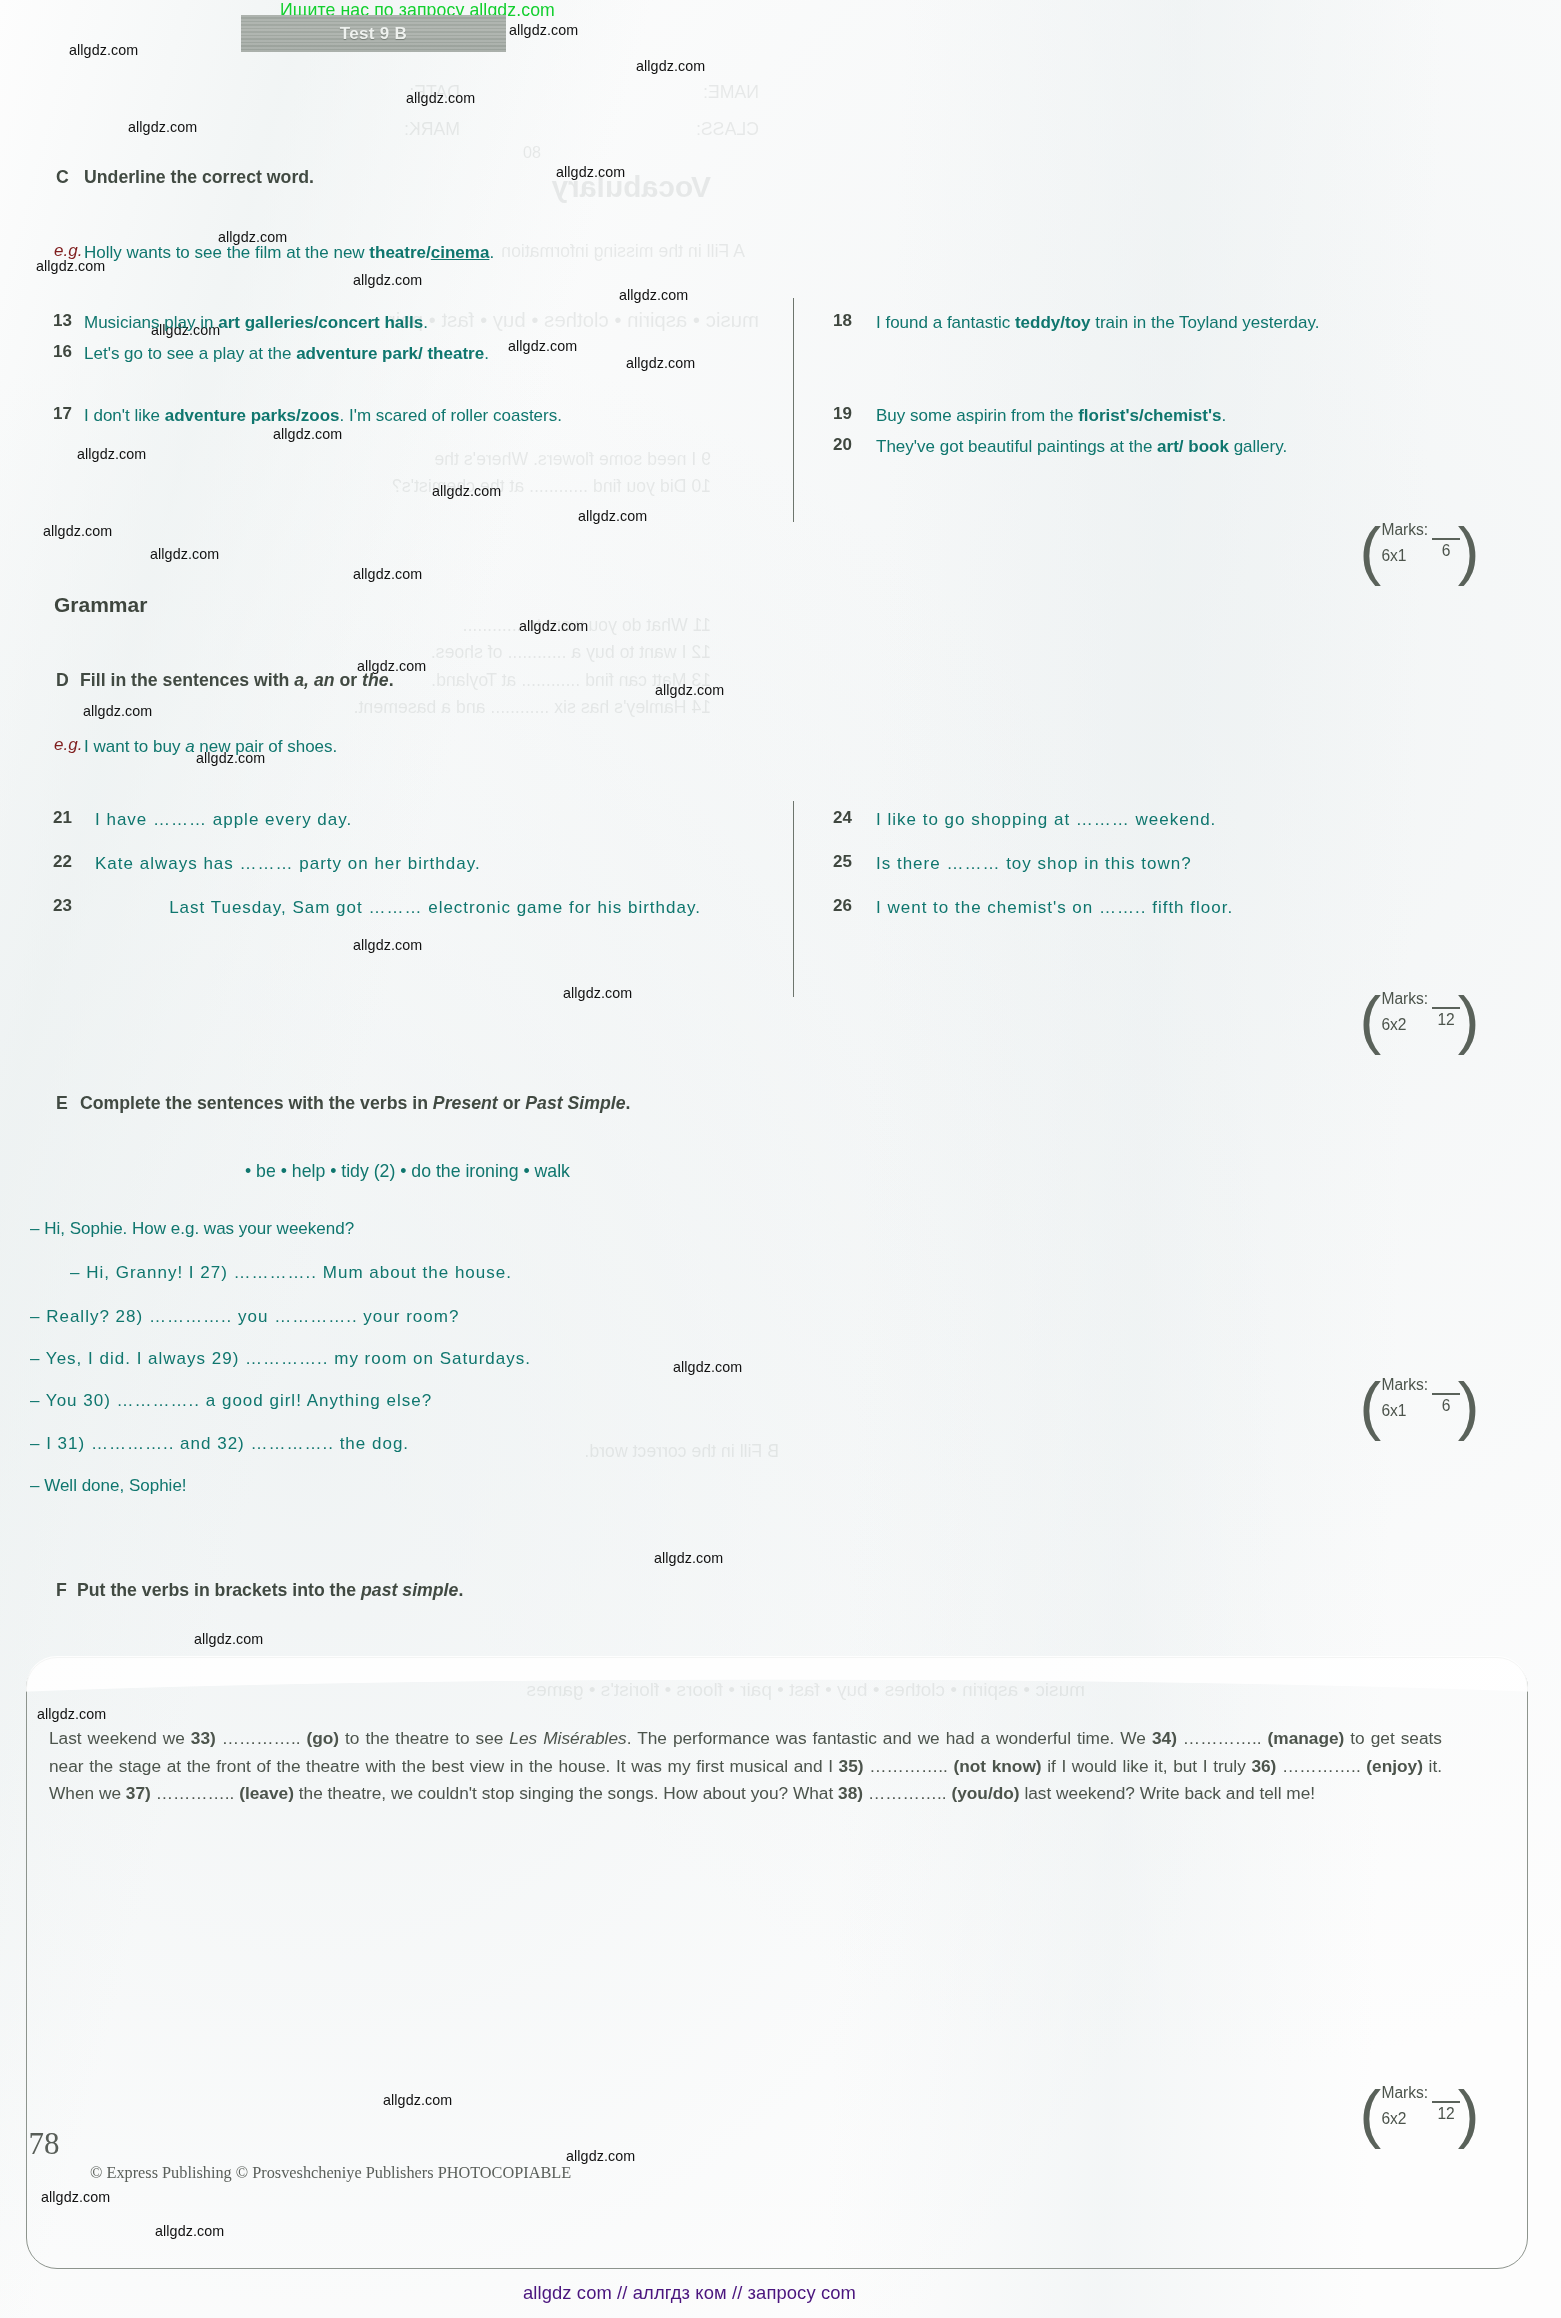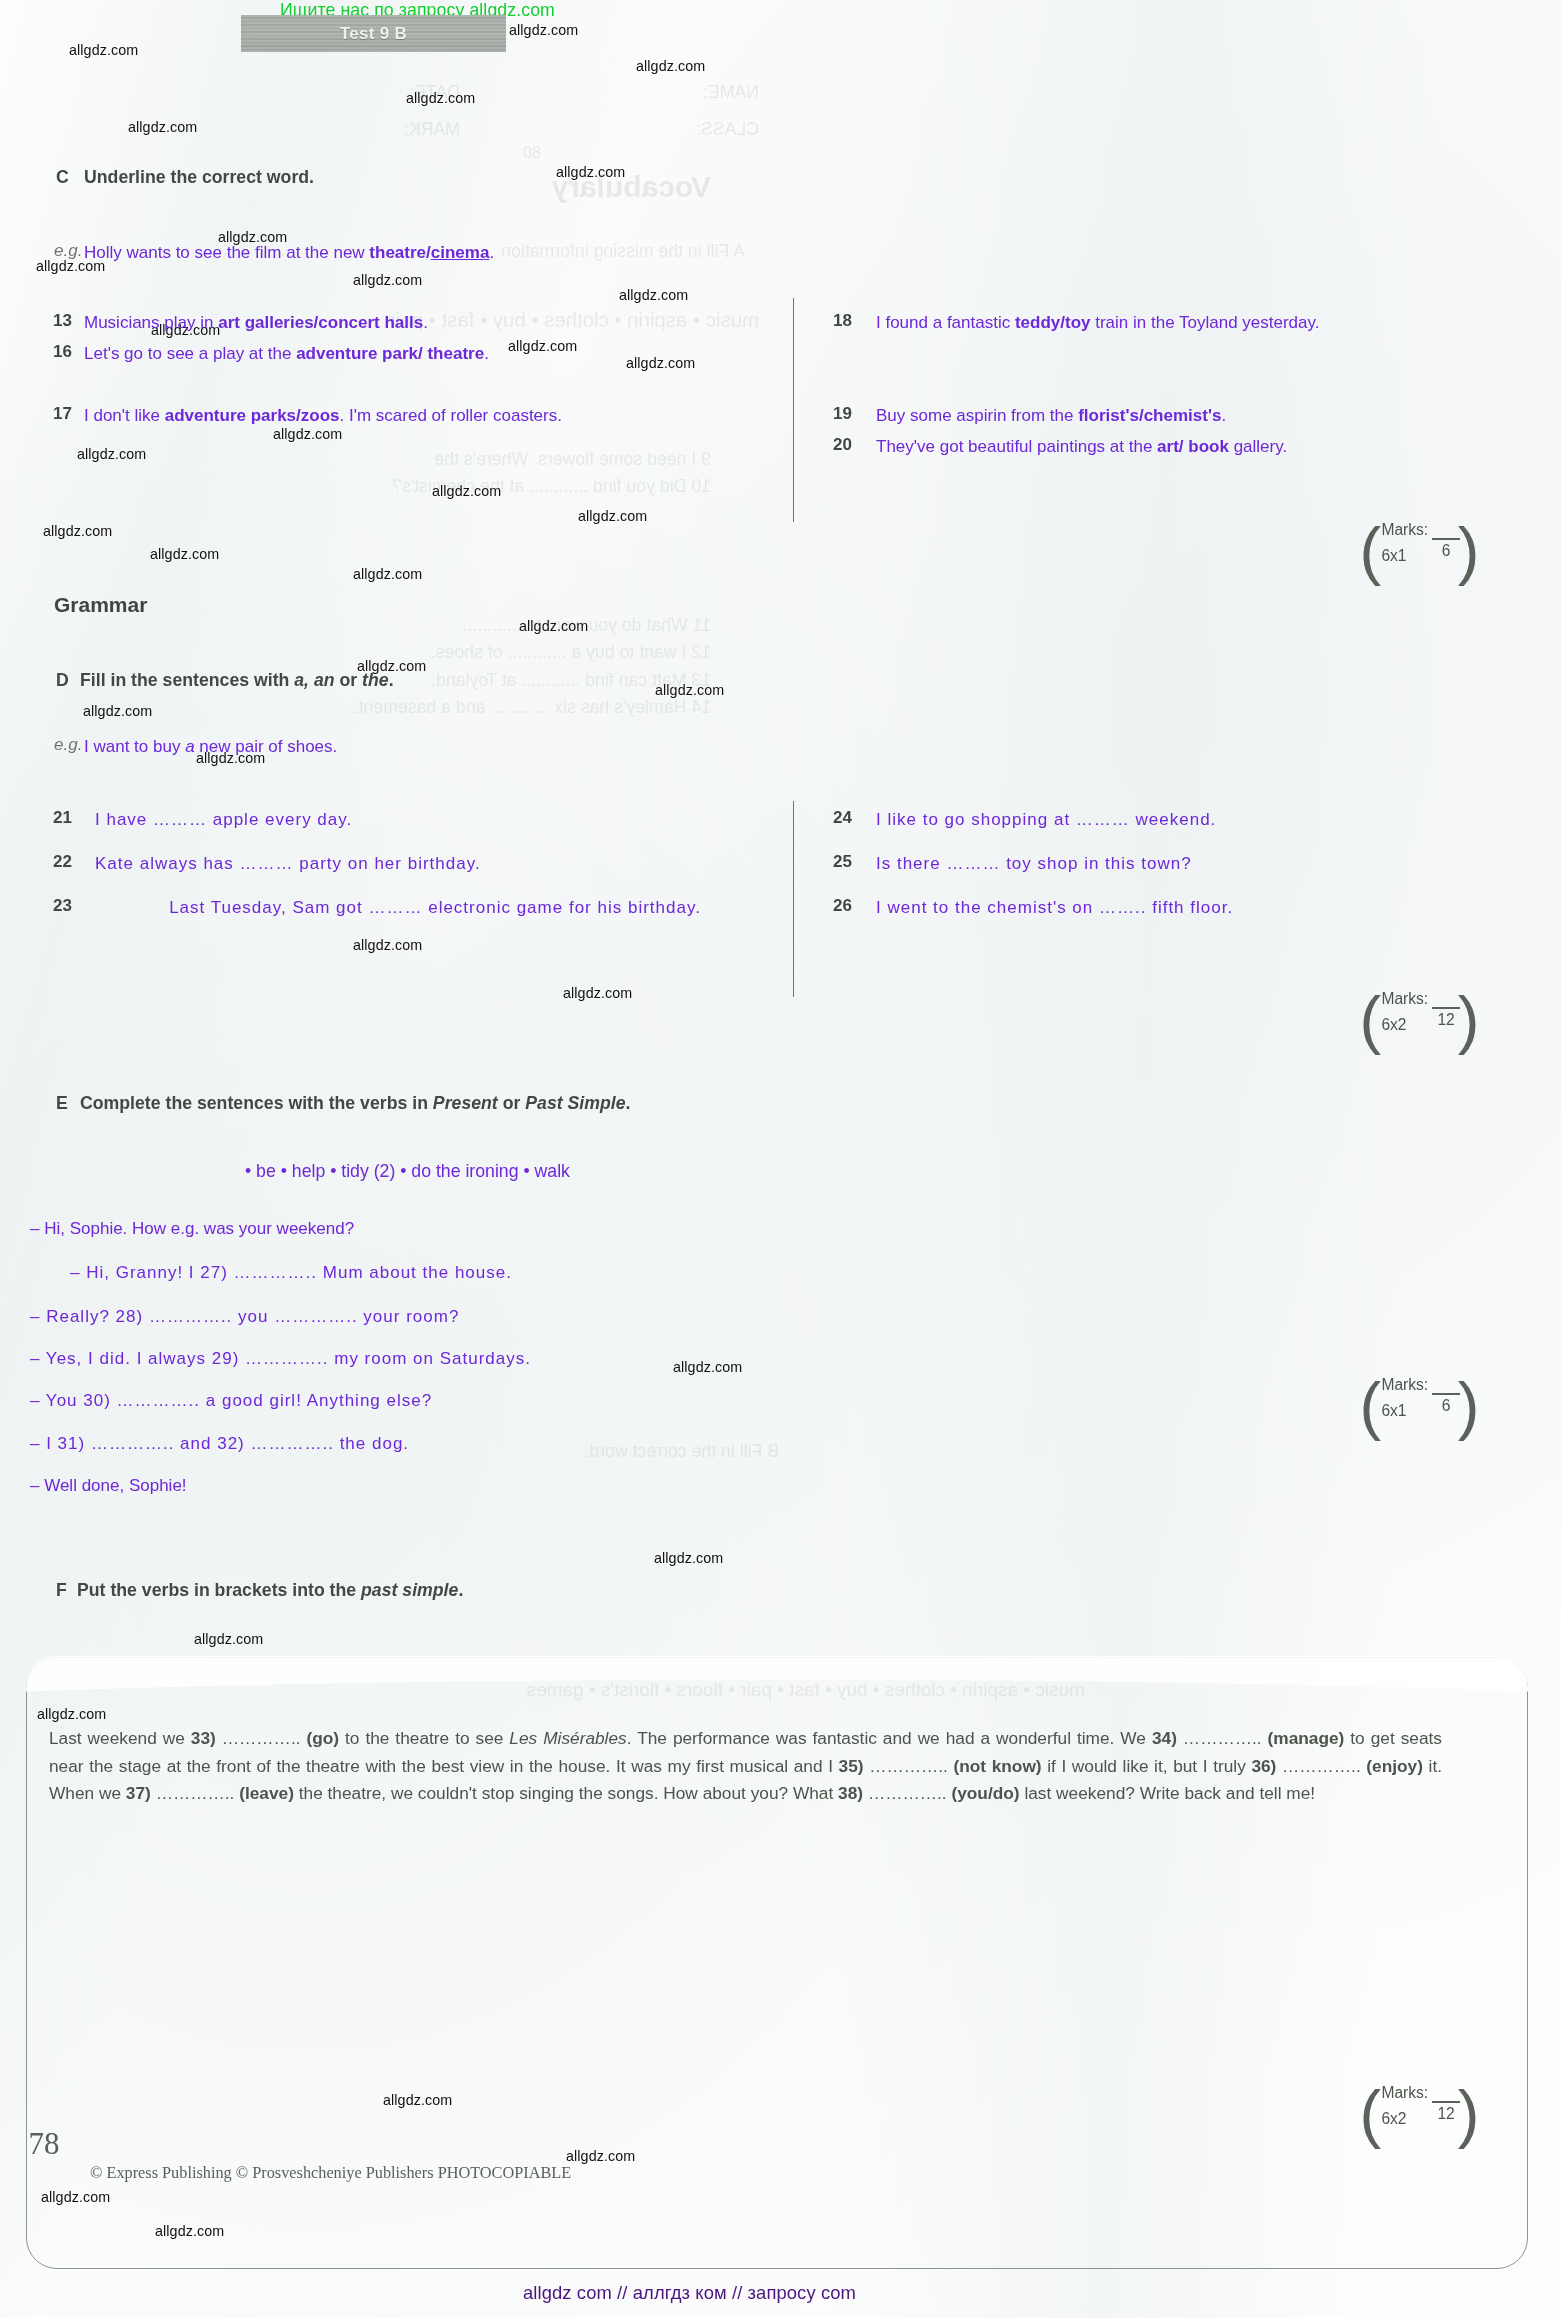--- a/index.html
+++ b/index.html
@@ -74,22 +74,22 @@
   }
 
   
   .abs { position: absolute; }
   .exlabel {
     font-weight: bold; font-size: 17.7px; color: #414a42;
   }
   .extitle {
     font-weight: bold; font-size: 17.7px; color: #414a42;
   }
-  .eg { font-style: italic; font-size: 17px; color: #737373; }
-  .body { font-size: 17px; color: #6d28d9; line-height: 1.38; }
+  .eg { font-style: italic; font-size: 17px; color: #7f1d1d; }
+  .body { font-size: 17px; color: #0f766e; line-height: 1.38; }
   .qnum { font-weight: bold; font-size: 17px; color: #3f473f; }
   .b { font-weight: bold; }
   .i { font-style: italic; }
   .u { text-decoration: underline; }
   .sectitle {
     font-weight: bold; font-size: 21px; color: #3e463e;
   }
 
   
   .vrule {

